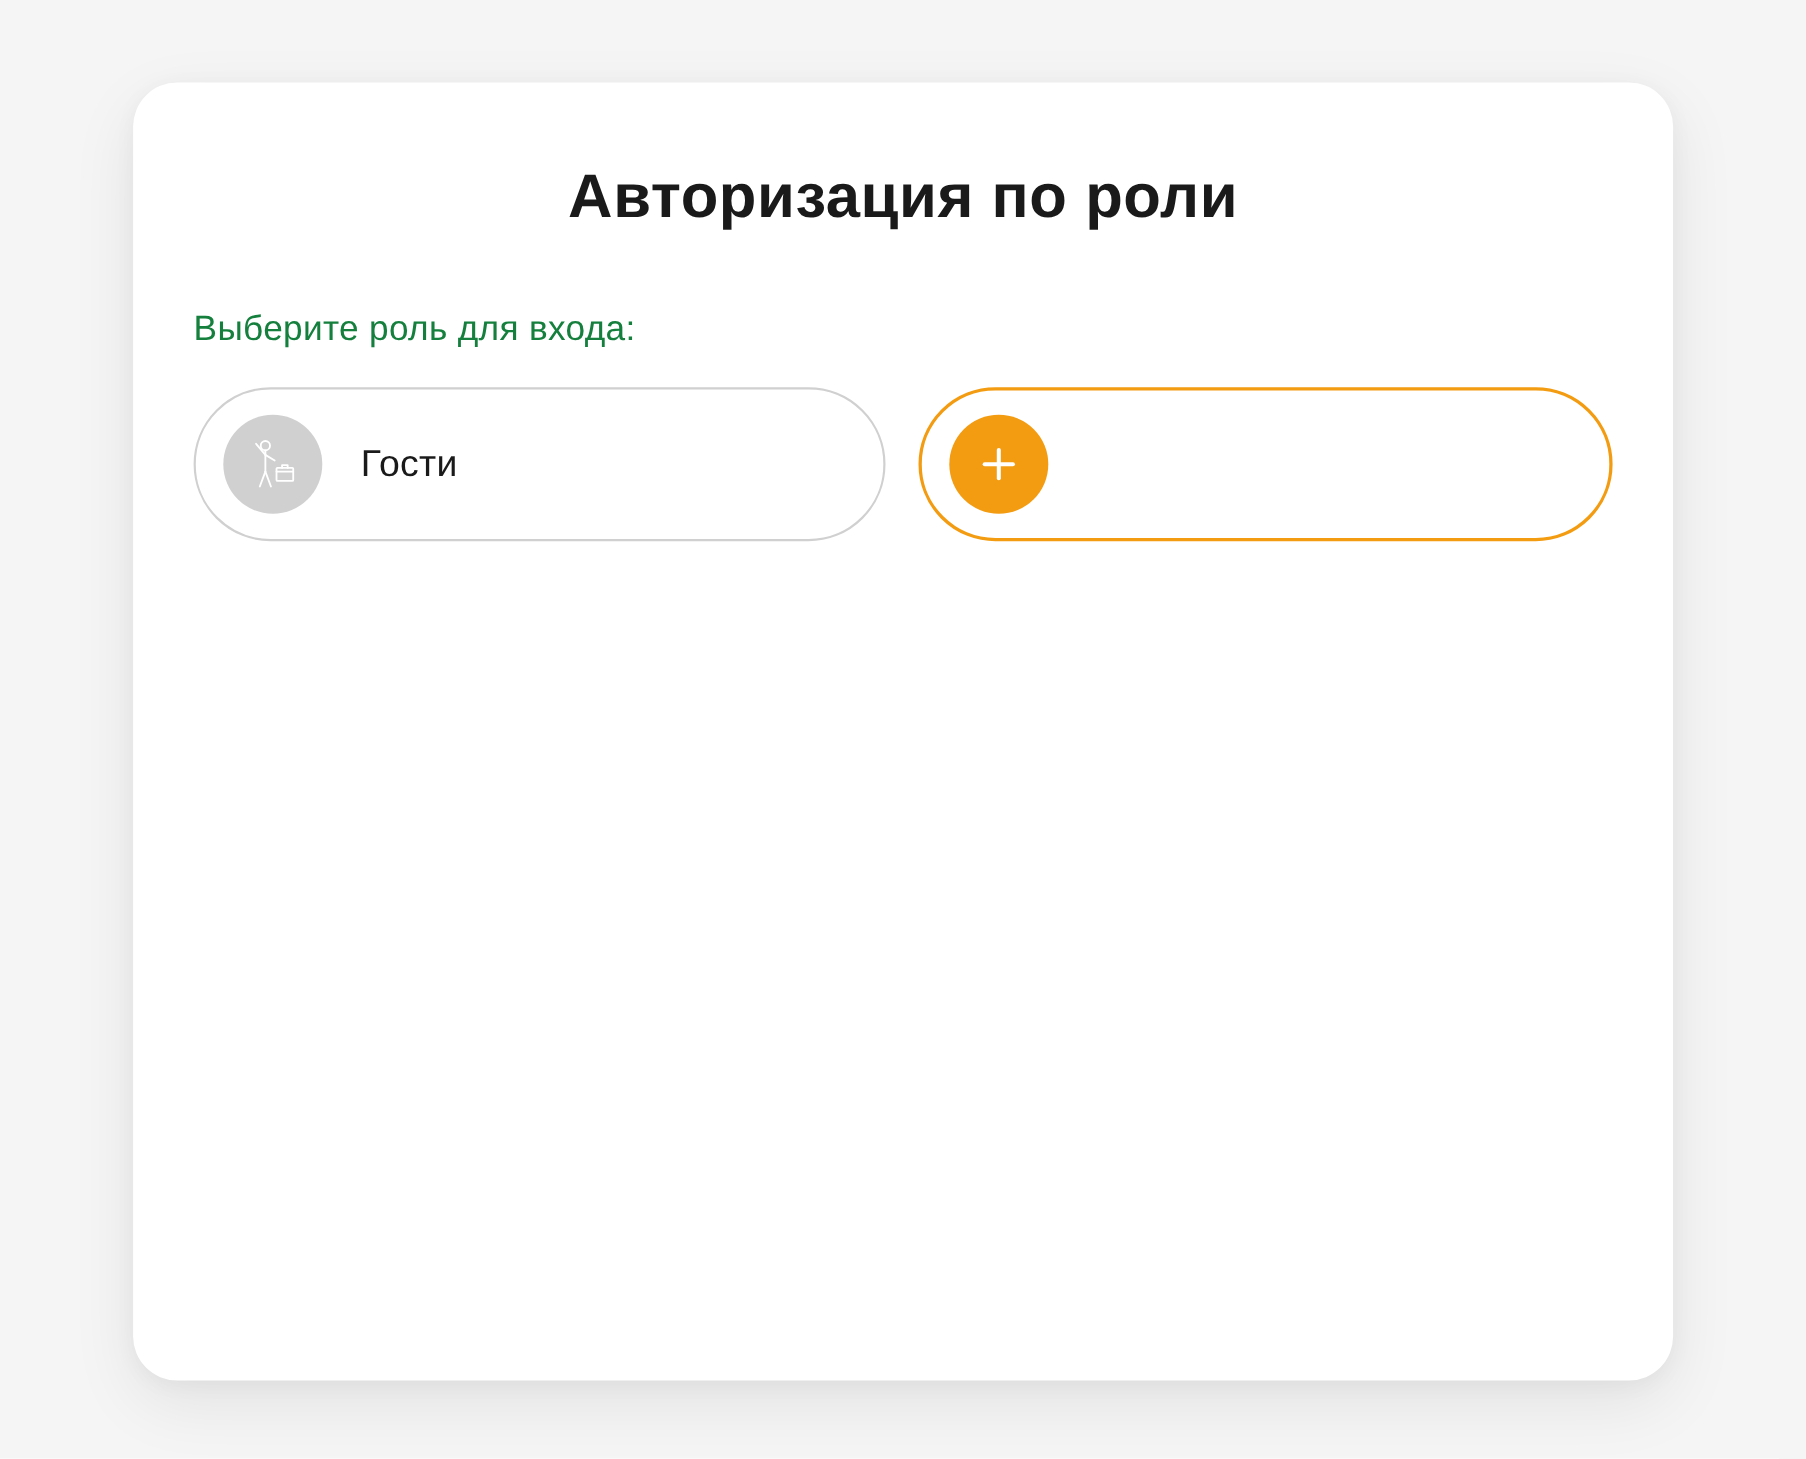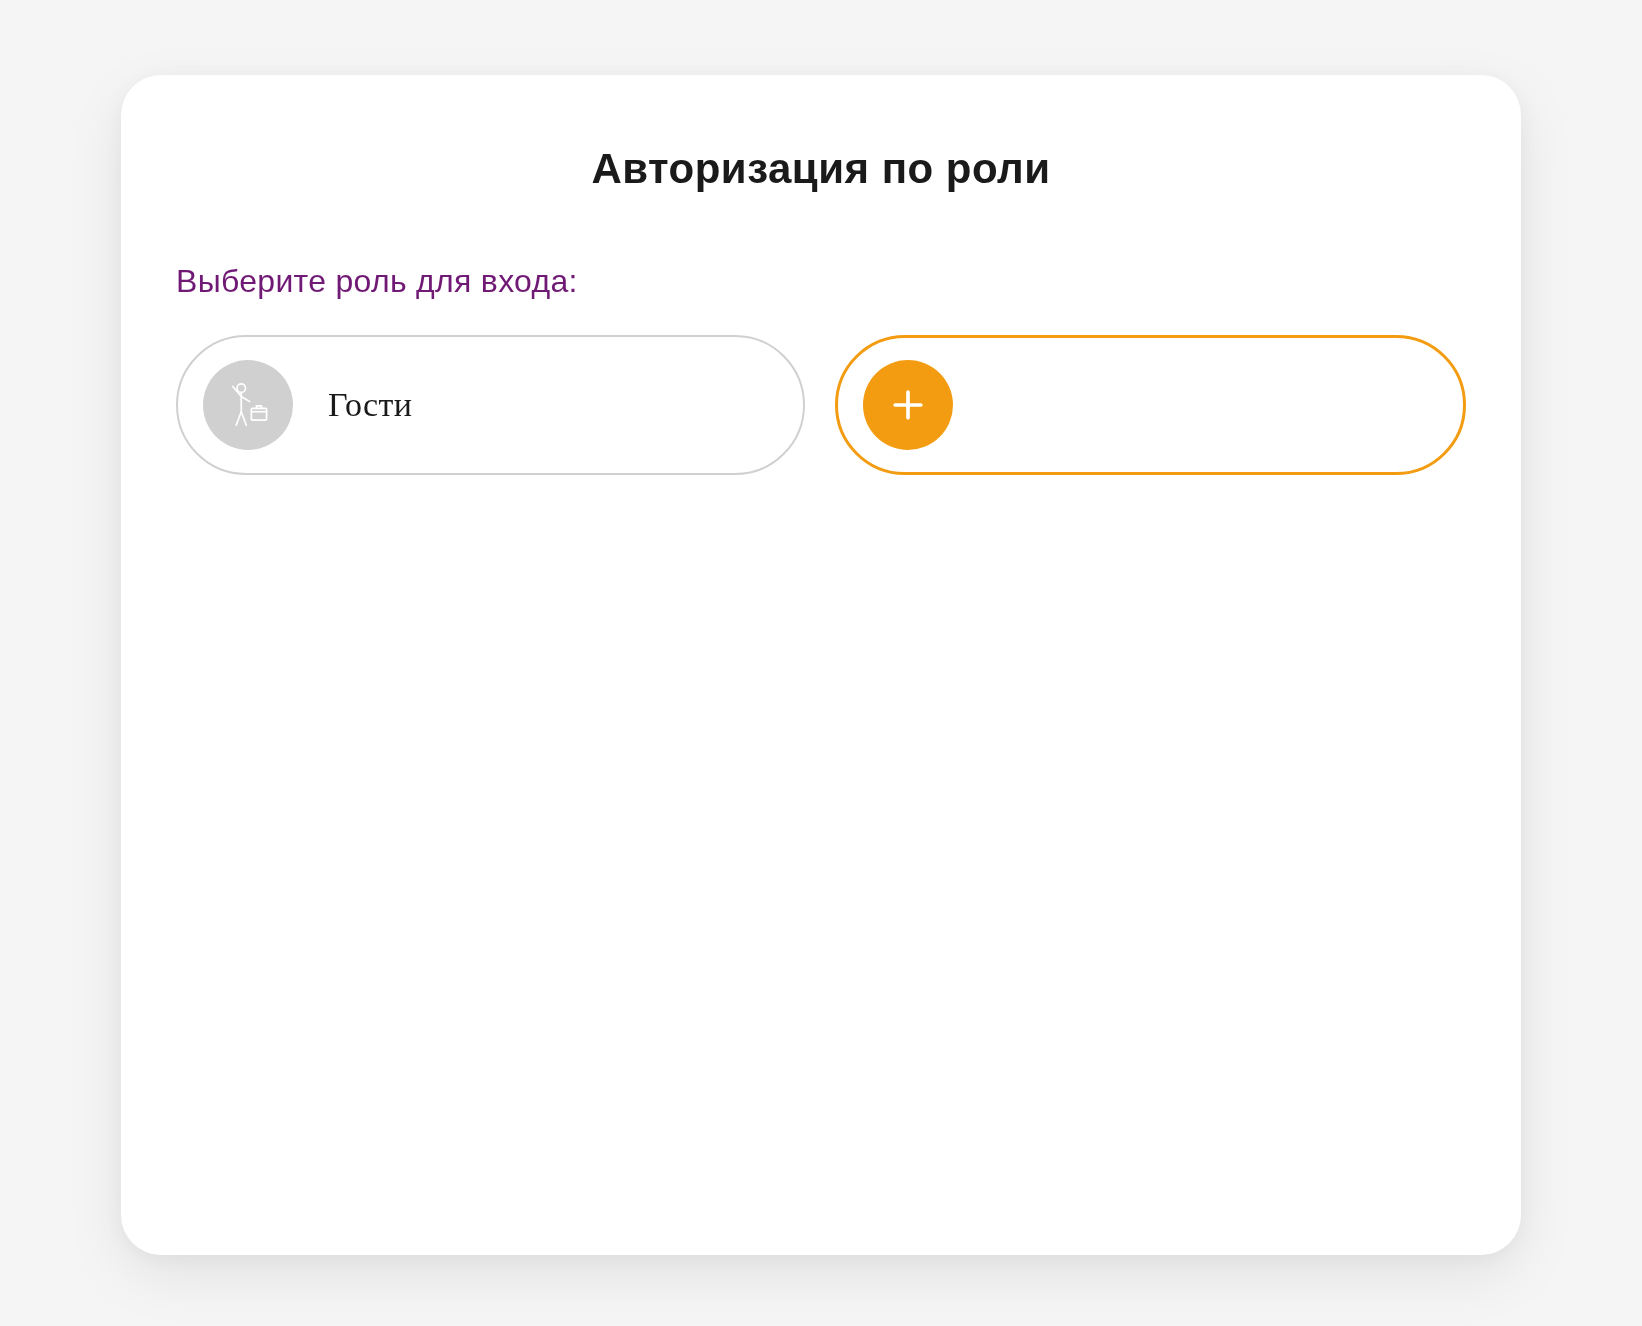--- a/index.html
+++ b/index.html
@@ -23,31 +23,31 @@
       width: 1400px;
       height: 1180px;
       background: #ffffff;
       border-radius: 40px;
       box-shadow: 0 20px 60px rgba(0, 0, 0, 0.08), 0 4px 20px rgba(0, 0, 0, 0.04);
       padding: 70px 55px;
     }
 
     .title {
       text-align: center;
-      font-size: 42px;
+      font-size: 56px;
       font-weight: 600;
       color: #1a1a1a;
       margin-bottom: 70px;
       letter-spacing: 0.5px;
     }
 
     .prompt {
       font-size: 32px;
       font-weight: 300;
-      color: #701a75;
+      color: #15803d;
       margin-bottom: 35px;
       letter-spacing: 0.3px;
     }
 
     .roles-row {
       display: flex;
       gap: 30px;
     }
 
     .role-button {
@@ -86,21 +86,20 @@
 
     .icon-circle.orange {
       background: #f39c12;
     }
 
     .role-label {
       font-size: 34px;
       font-weight: 300;
       color: #1a1a1a;
       letter-spacing: 0.3px;
-      font-family: Liberation Serif, serif;
     }
 
     .guest-icon svg {
       width: 54px;
       height: 54px;
     }
   </style>
 </head>
 <body>
 

